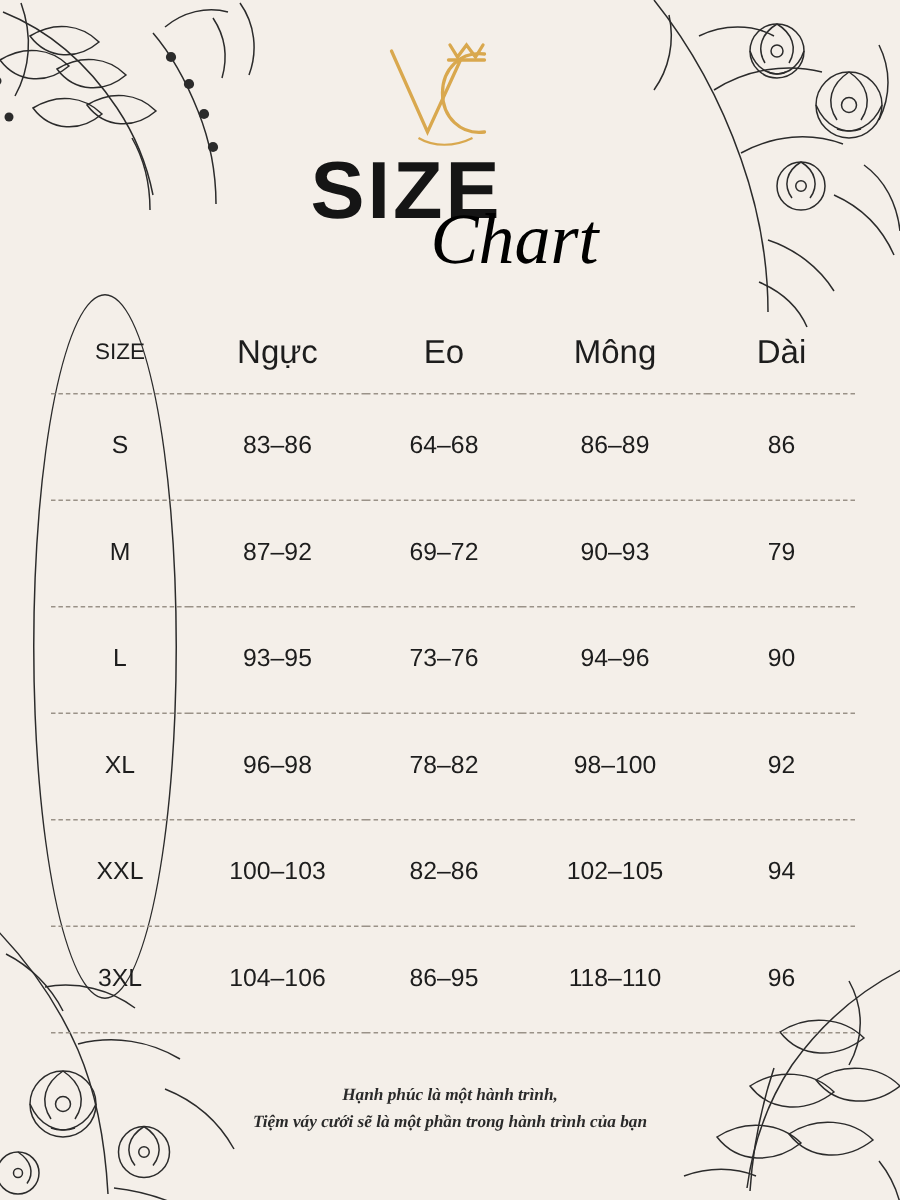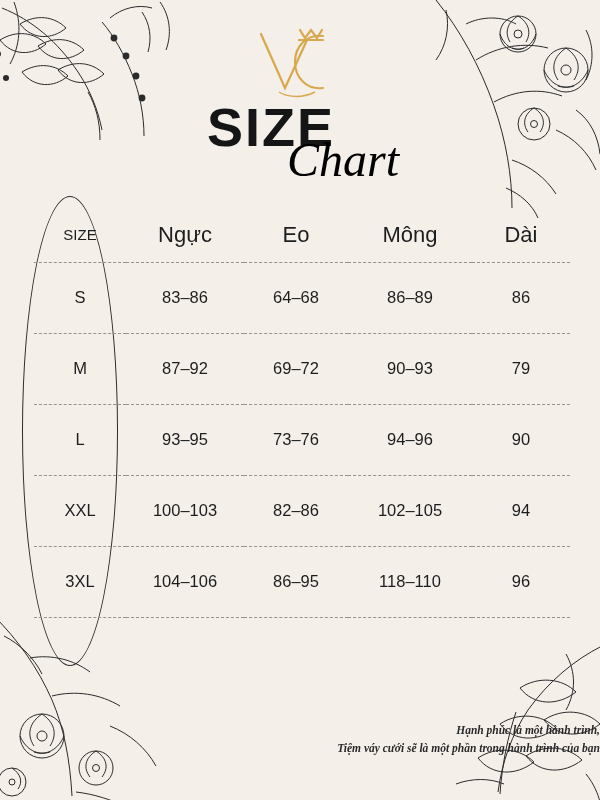--- a/index.html
+++ b/index.html
@@ -123,21 +123,21 @@
     border-radius: 50% / 50%;
     pointer-events: none;
   }
 
   
   .footer {
     position: absolute;
     bottom: 42px;
     left: 0;
     width: 600px;
-    text-align: right;
+    text-align: center;
     font-family: "Liberation Serif", serif;
     font-style: italic;
     font-weight: bold;
     font-size: 11.5px;
     line-height: 1.55;
     color: #2a2a2a;
   }
 </style>
 </head>
 <body>
@@ -301,20 +301,27 @@
           <td>79</td>
         </tr>
         <tr>
           <td>L</td>
           <td>93–95</td>
           <td>73–76</td>
           <td>94–96</td>
           <td>90</td>
         </tr>
         <tr>
+          <td>XL</td>
+          <td>96–98</td>
+          <td>78–82</td>
+          <td>98–100</td>
+          <td>92</td>
+        </tr>
+        <tr>
           <td>XXL</td>
           <td>100–103</td>
           <td>82–86</td>
           <td>102–105</td>
           <td>94</td>
         </tr>
         <tr>
           <td>3XL</td>
           <td>104–106</td>
           <td>86–95</td>

